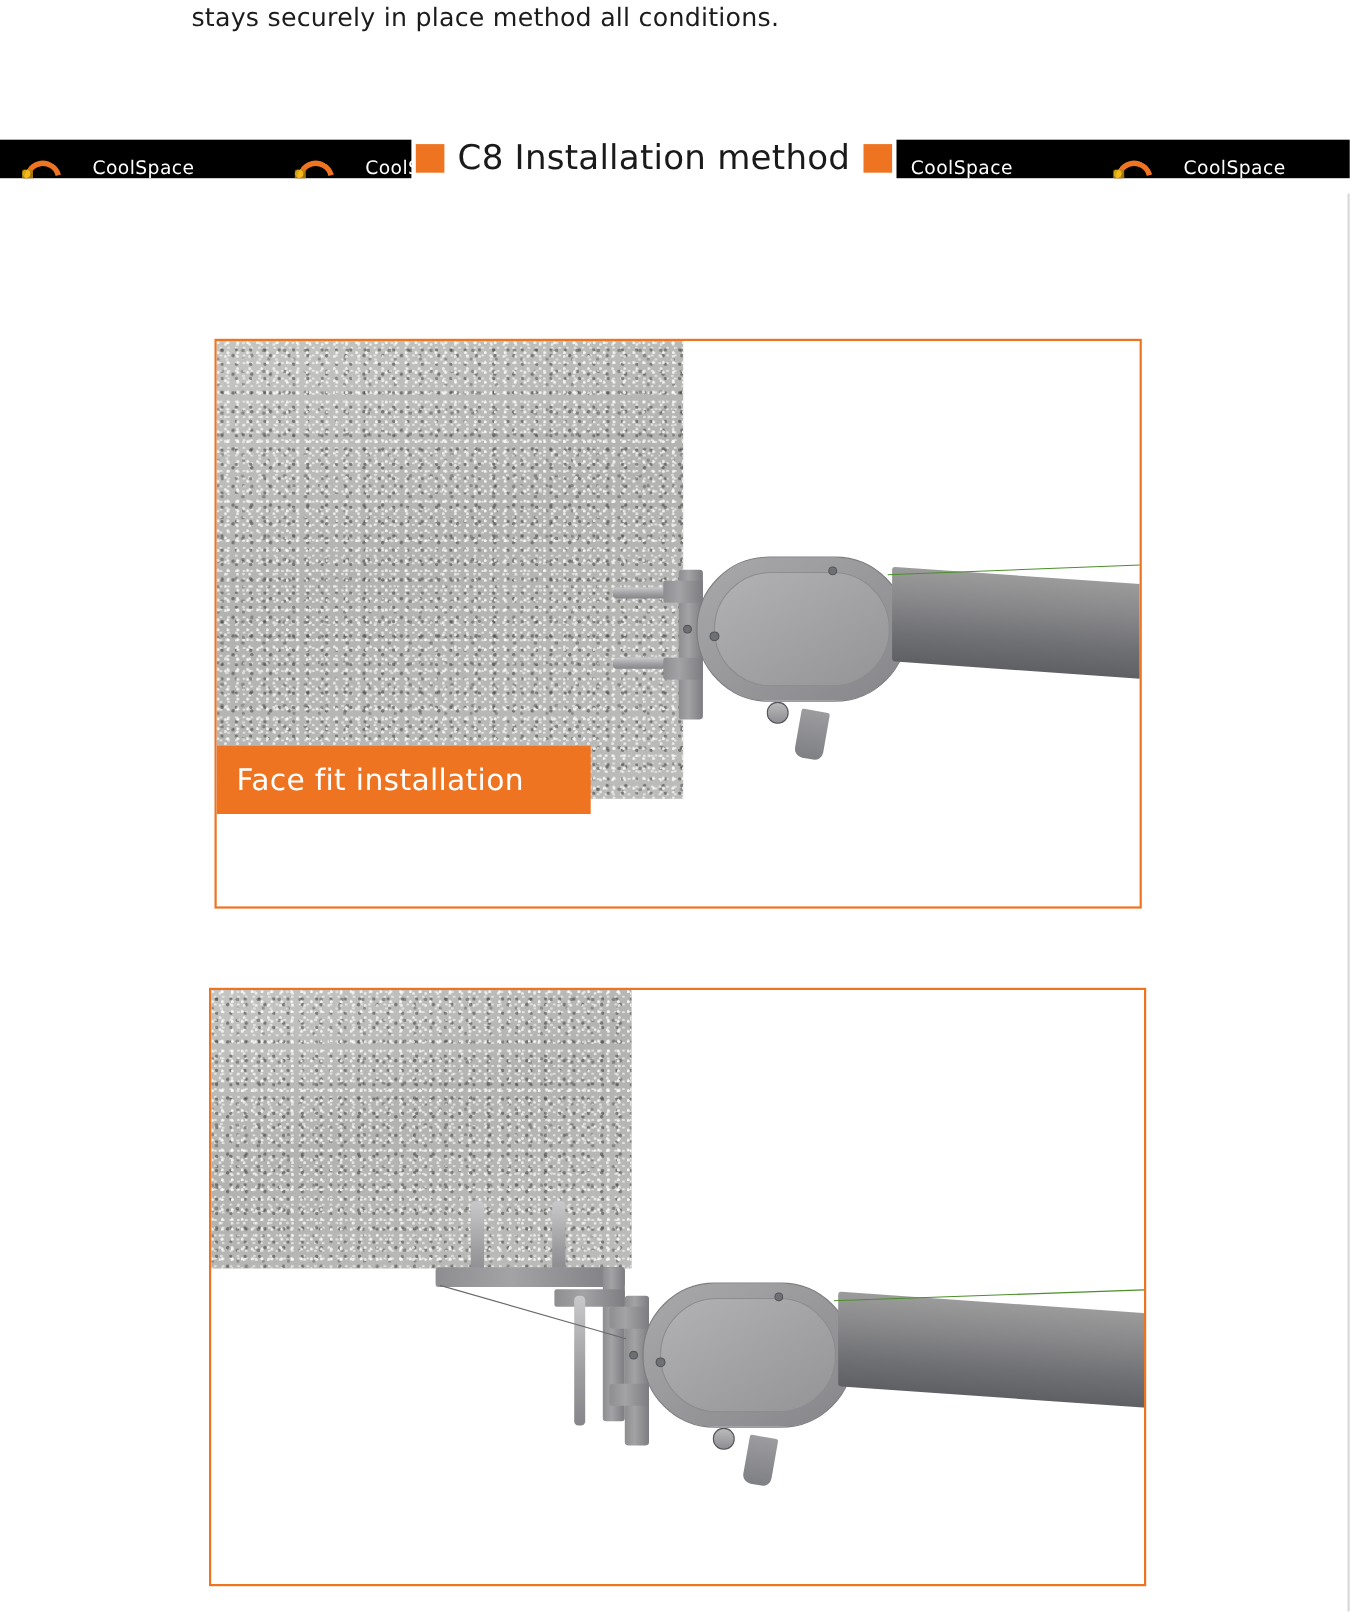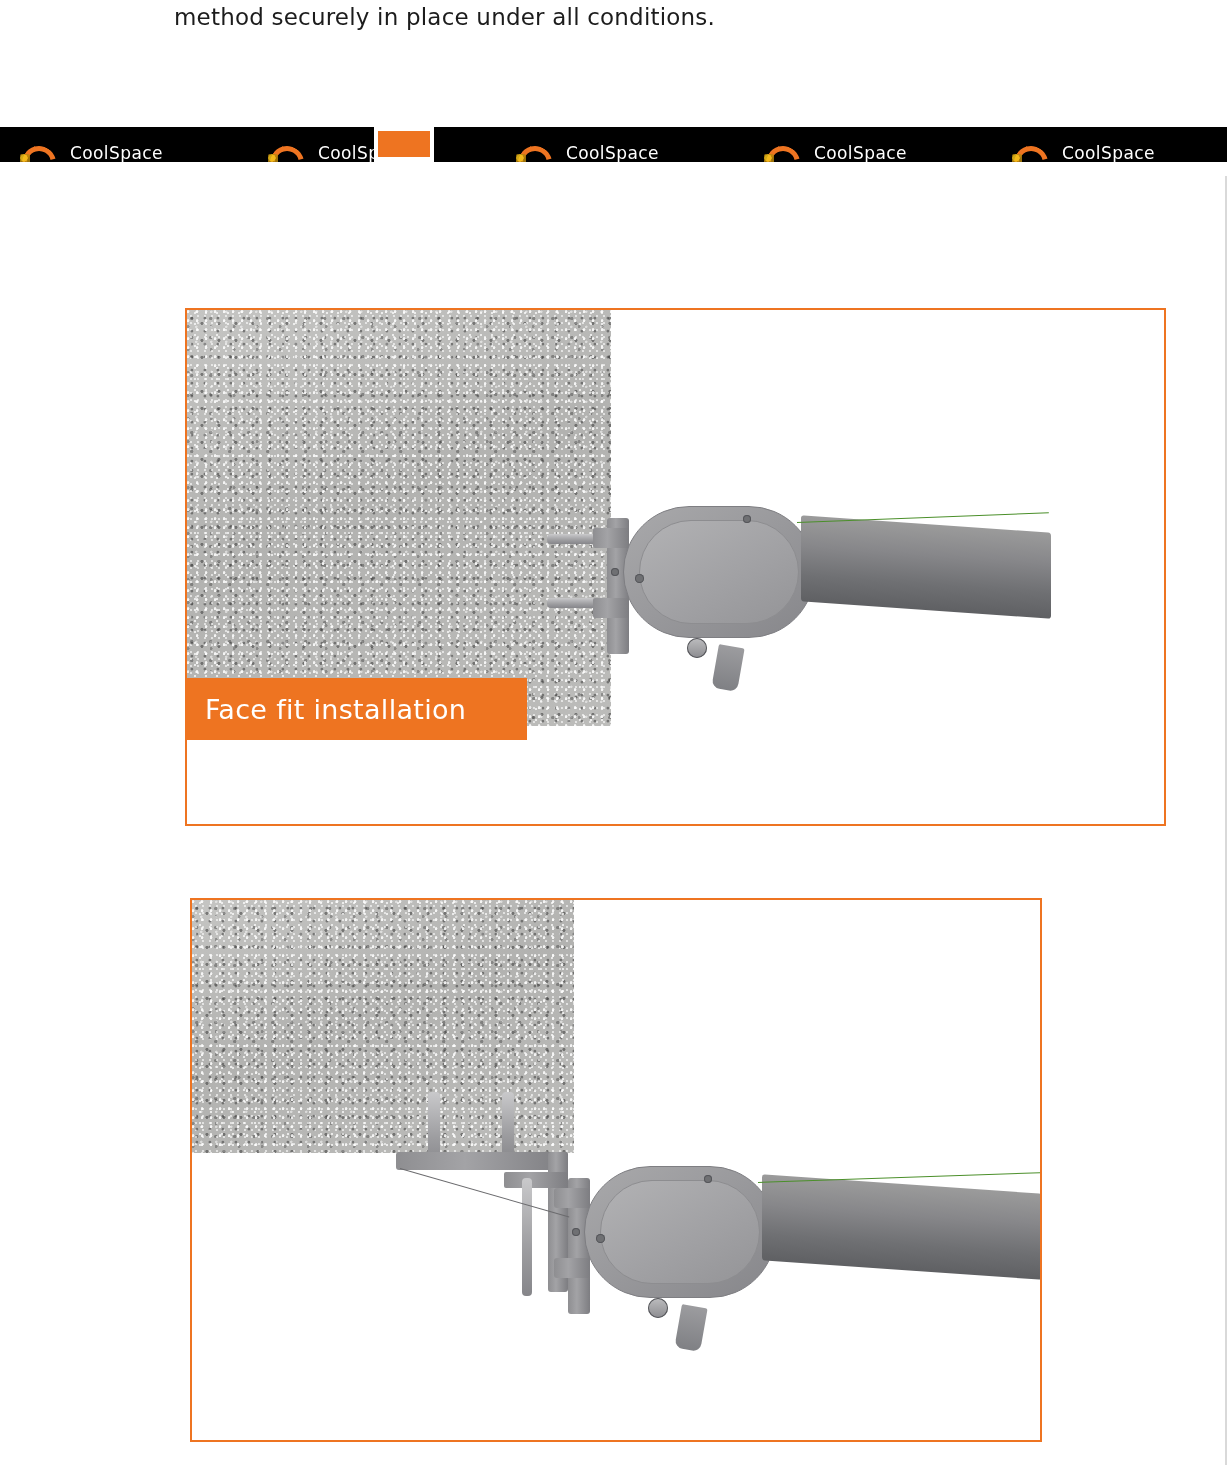--- a/index.html
+++ b/index.html
@@ -37,20 +37,21 @@
     height: 35px;
     background: #000000;
     overflow: hidden;
   }
   .brand-mark {
     position: absolute;
     top: 0;
     height: 52px;
     display: flex;
     align-items: center;
+    gap: 14px;
   }
   .brand-arc {
     width: 40px;
     height: 22px;
     position: relative;
     margin-right: 10px;
   }
   .brand-arc::before {
     content: "";
     position: absolute;
@@ -109,21 +110,21 @@
   }
 
   
   .panel {
     position: absolute;
     border: 2px solid #ee7421;
     background: #ffffff;
     box-sizing: border-box;
     overflow: hidden;
   }
-  #panel-face { left: 185px; top: 308px; width: 981px; height: 518px; }
+  #panel-face { left: 195px; top: 308px; width: 843px; height: 518px; }
   #panel-ceiling { left: 190px; top: 898px; width: 852px; height: 544px; }
 
   
   .concrete {
     position: absolute;
     background-color: #b9b9b7;
     background-image:
       radial-gradient(circle at 12% 18%, rgba(255,255,255,0.85) 0 1.1px, transparent 1.6px),
       radial-gradient(circle at 38% 62%, rgba(60,60,60,0.55) 0 1.2px, transparent 1.7px),
       radial-gradient(circle at 72% 28%, rgba(255,255,255,0.7) 0 1.0px, transparent 1.5px),
@@ -214,21 +215,21 @@
     right: 0;
     top: 176px;
     width: 2px;
     height: 1289px;
     background: #d9d9d9;
   }
 </style>
 </head>
 <body>
 
-<div class="intro">method securely in place under all conditions.</div>
+<div class="intro">stays securely in place method all conditions.</div>
 
 <div class="banner">
   <div class="brand-mark" style="left:20px;">
     <span class="brand-arc"></span>
     <span class="brand-text">CoolSpace</span>
   </div>
   <div class="brand-mark" style="left:268px;">
     <span class="brand-arc"></span>
     <span class="brand-text">CoolSpace</span>
   </div>
@@ -241,20 +242,21 @@
     <span class="brand-text">CoolSpace</span>
   </div>
   <div class="brand-mark" style="left:1012px;">
     <span class="brand-arc"></span>
     <span class="brand-text">CoolSpace</span>
   </div>
 </div>
 
 <div class="section-title-wrap">
   <span class="sq"></span>
+  <span class="section-title">C8 Installation method</span>
   <span class="sq"></span>
 </div>
 
 <div class="panel" id="panel-face">
 
   <div class="concrete" id="concrete-face"></div>
 
   <div class="bolt" style="left:360px; top:224px; width:72px; height:10px;"></div>
   <div class="bolt" style="left:360px; top:288px; width:72px; height:10px;"></div>
 

